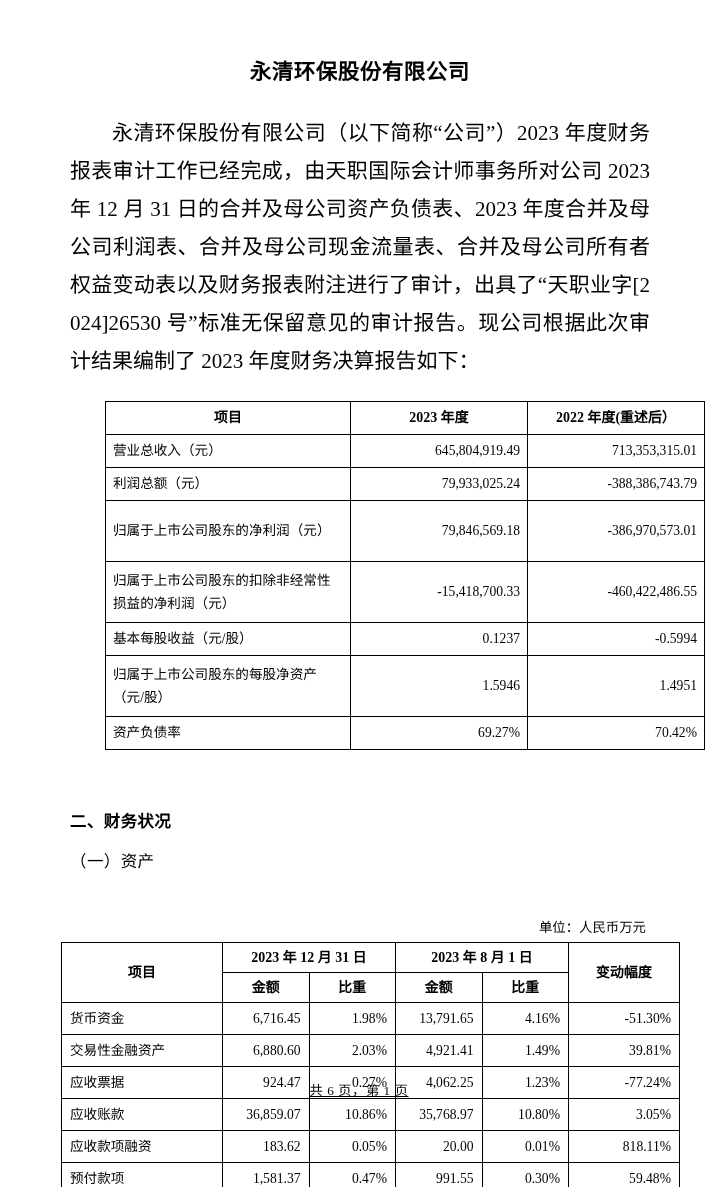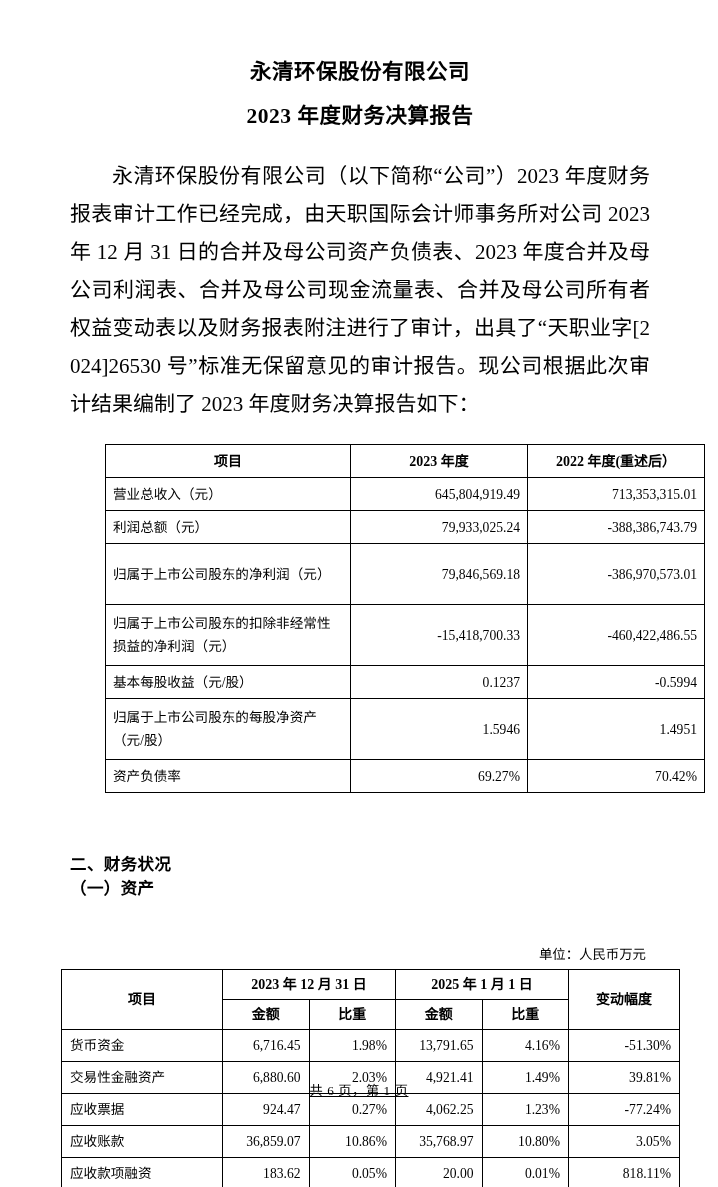--- a/index.html
+++ b/index.html
@@ -52,22 +52,23 @@
 
   
   .h-sec {
     font-weight: bold;
     font-size: 16.5px;
     letter-spacing: 0.4px;
   }
   .h1-main { margin-top: 28px; }
   .h2-main { margin-top: 58px; }
   .h-sub {
-    font-weight: bold;
+    font-weight: normal;
     font-size: 16.5px;
+    margin-top: 16px;
     letter-spacing: 0.4px;
   }
 
   
   table {
     border-collapse: collapse;
     table-layout: fixed;
   }
   td, th {
     border: 1px solid #000000;
@@ -142,21 +143,20 @@
   }
 </style>
 </head>
 <body>
 
 <div class="page">
 
   <div class="content">
 
     <div class="doc-title t1">永清环保股份有限公司</div>
-    <div class="doc-title t2">2023 年度财务决算报告</div>
 
     <p class="para">永清环保股份有限公司（以下简称“公司”）2023 年度财务报表审计工作已经完成，由天职国际会计师事务所对公司 2023 年 12 月 31 日的合并及母公司资产负债表、2023 年度合并及母公司利润表、合并及母公司现金流量表、合并及母公司所有者权益变动表以及财务报表附注进行了审计，出具了“天职业字[2024]26530 号”标准无保留意见的审计报告。现公司根据此次审计结果编制了 2023 年度财务决算报告如下：</p>
 
 
     <table class="tbl-main">
       <thead>
         <tr>
           <th style="width:232px">项目</th>
           <th style="width:164px">2023 年度</th>
           <th style="width:164px">2022 年度(重述后）</th>
@@ -205,21 +205,21 @@
 
     <div class="h-sub">（一）资产</div>
 
     <div class="unit-note">单位：人民币万元</div>
 
     <table class="tbl-asset">
       <thead>
         <tr>
           <th rowspan="2" style="width:148px">项目</th>
           <th colspan="2" style="width:160px">2023 年 12 月 31 日</th>
-          <th colspan="2" style="width:160px">2025 年 1 月 1 日</th>
+          <th colspan="2" style="width:160px">2023 年 8 月 1 日</th>
           <th rowspan="2" style="width:98px">变动幅度</th>
         </tr>
         <tr>
           <th style="width:80px">金额</th>
           <th style="width:80px">比重</th>
           <th style="width:80px">金额</th>
           <th style="width:80px">比重</th>
         </tr>
       </thead>
       <tbody>

